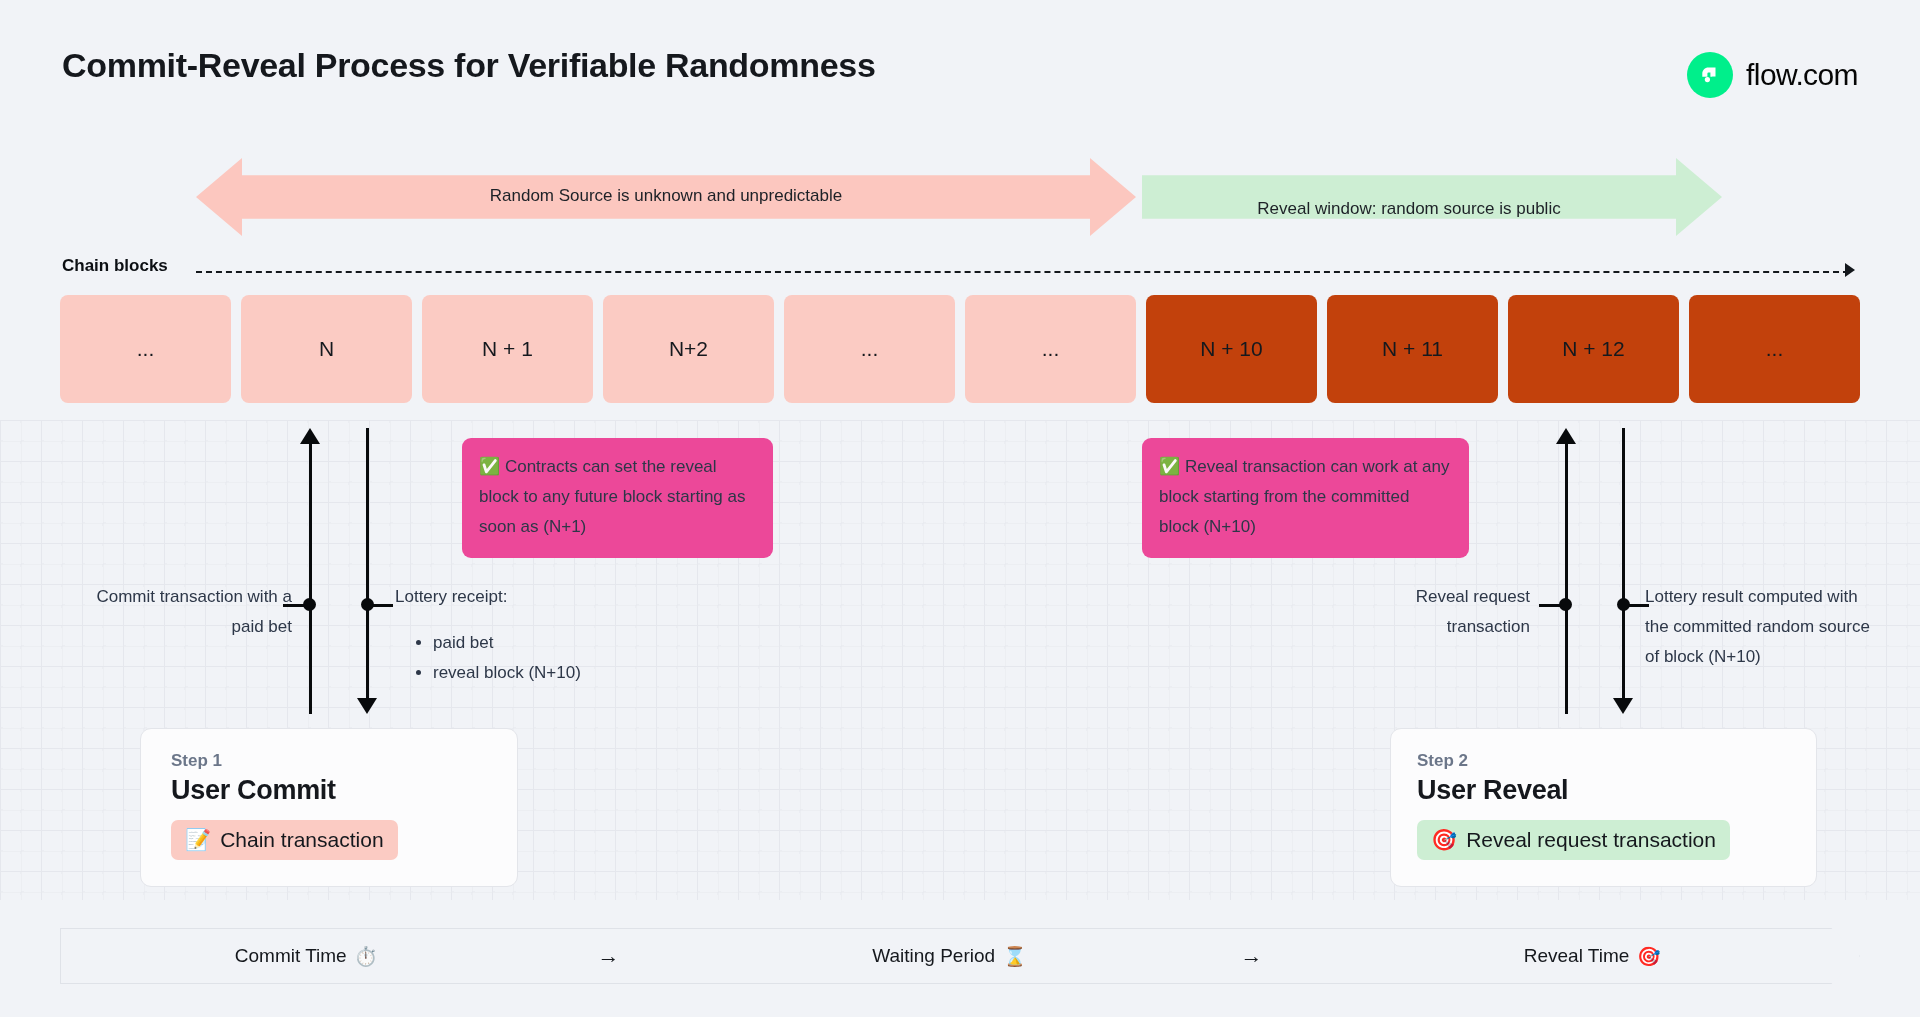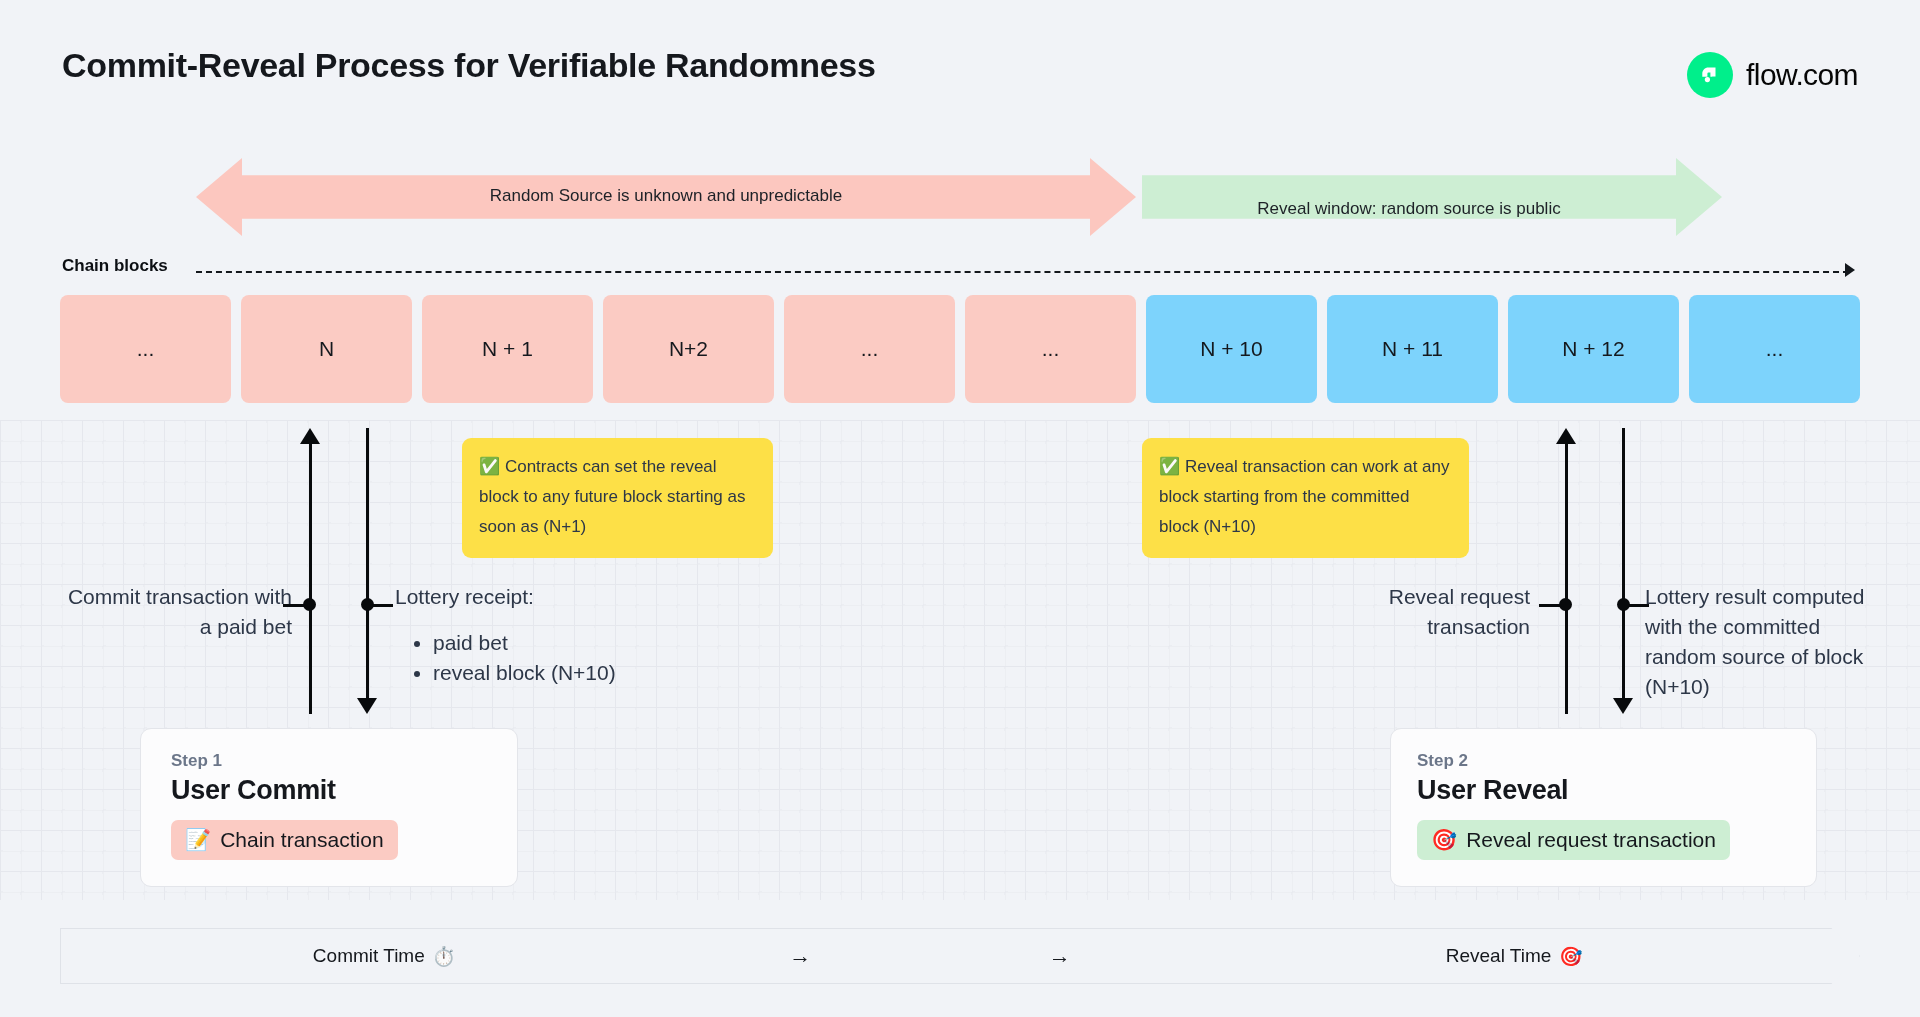--- a/index.html
+++ b/index.html
@@ -131,21 +131,21 @@
     flex: 1;
     height: 108px;
     border-radius: 8px;
     display: flex;
     align-items: center;
     justify-content: center;
     font-size: 21px;
     color: #15191e;
   }
   .block.pink  { background: #fbcbc3; }
-  .block.green { background: #7dd3fc; }
+  .block.green { background: #c2410c; }
 
   
   .vline {
     position: absolute;
     width: 3px;
     background: #080a0c;
     z-index: 4;
   }
   .vhead {
     position: absolute;
@@ -172,36 +172,36 @@
     position: absolute;
     width: 13px; height: 13px;
     border-radius: 50%;
     background: #080a0c;
     z-index: 5;
   }
 
   
   .note {
     position: absolute;
-    background: #fde047;
+    background: #ec4899;
     border-radius: 9px;
     padding: 14px 17px 16px 17px;
     font-size: 17px;
     line-height: 30px;
     color: #2d3748;
     z-index: 6;
   }
   #note-contracts { left: 462px; top: 438px; width: 277px; }
   #note-reveal    { left: 1142px; top: 438px; width: 293px; }
   .note .emoji { font-size: 17px; }
 
   
   .annot {
     position: absolute;
-    font-size: 21px;
+    font-size: 17px;
     line-height: 30px;
     color: #2d3748;
     z-index: 5;
   }
   #annot-commit {
     left: 62px; top: 582px;
     width: 230px;
     text-align: right;
   }
   #annot-receipt {
@@ -394,19 +394,23 @@
 </div>
 
 <div id="timeline">
   <div id="timeline-shape"></div>
   <div id="timeline-items">
     <div class="tl-stage">
       <span>Commit Time</span>
       <span>⏱️</span>
     </div>
     <div class="tl-arrow">→</div>
+    <div class="tl-stage">
+      <span>Waiting Period</span>
+      <span>⌛</span>
+    </div>
     <div class="tl-arrow">→</div>
     <div class="tl-stage">
       <span>Reveal Time</span>
       <span>🎯</span>
     </div>
   </div>
 </div>
 
 </body></html>

